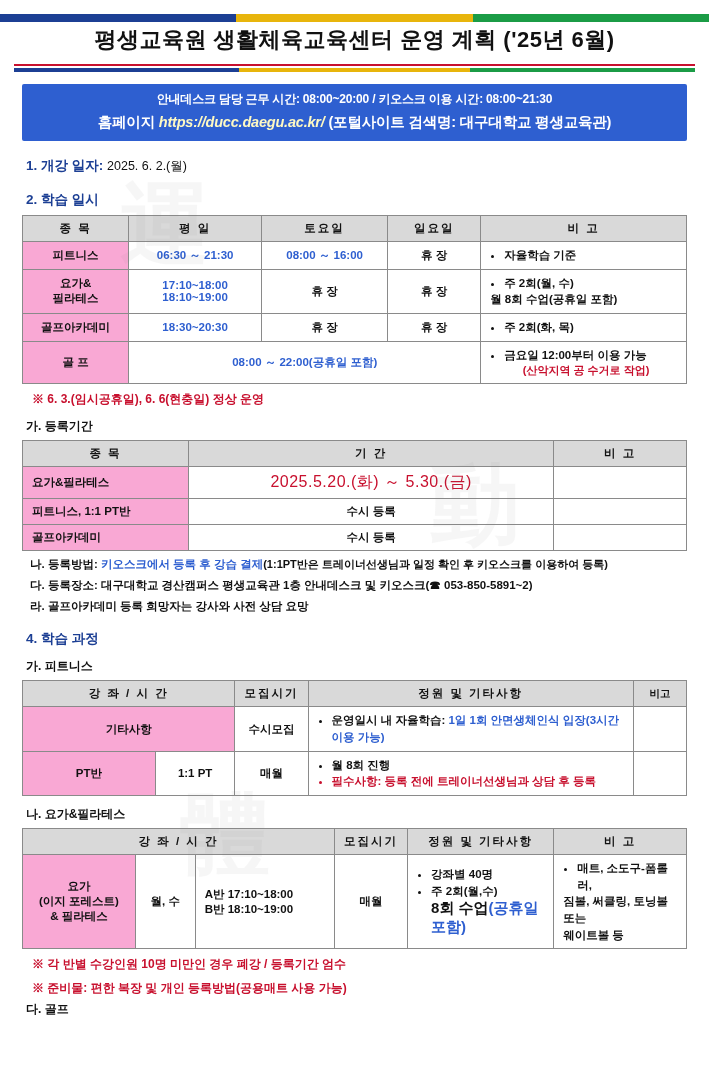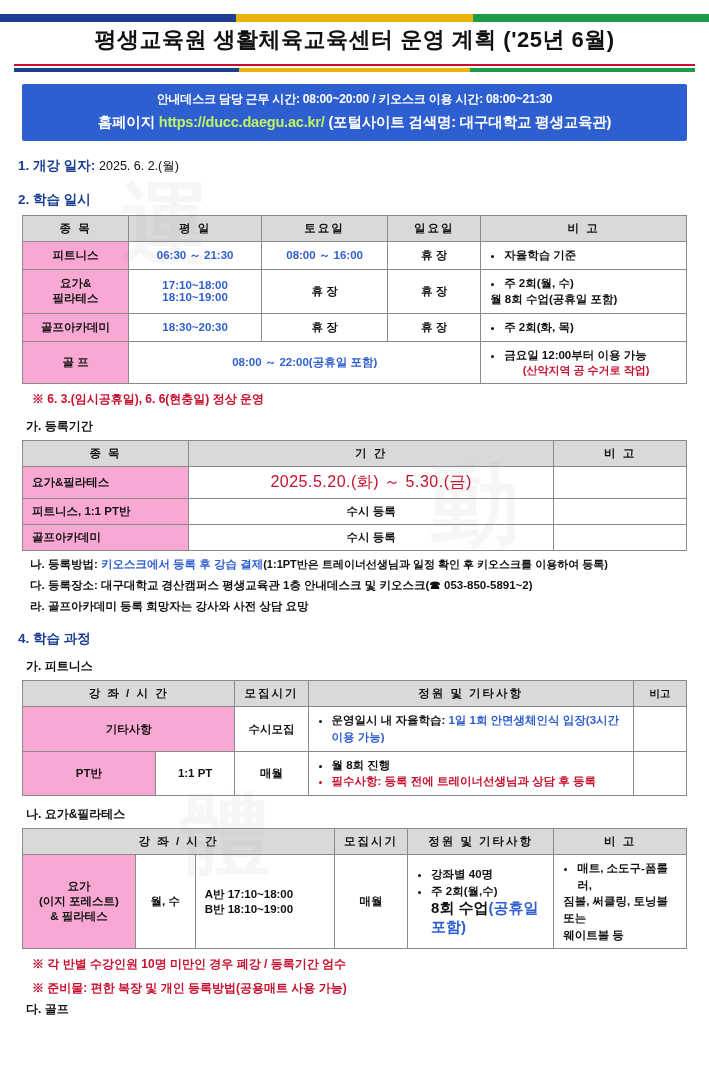--- a/index.html
+++ b/index.html
@@ -47,28 +47,28 @@
   .notice{
     margin:12px 22px 0 22px;
     background:#2e5fd0;
     color:#fff;
     text-align:center;
     padding:7px 4px 9px 4px;
     border-radius:2px;
   }
   .notice .l1{font-size:12px;font-weight:bold;letter-spacing:-0.2px;}
   .notice .l2{font-size:14.5px;font-weight:bold;margin-top:5px;letter-spacing:-0.2px;}
-  .notice .l2 .yl{color:#bef264;}
+  .notice .l2 .yl{color:#fef9c3;font-style:italic;}
 
   .content{padding:0 16px;}
   h2.sec{
     color:#1c3f94;
     font-size:13.5px;
     font-weight:bold;
-    margin:16px 0 6px 2px;
+    margin:16px 0 6px 10px;
   }
   .sub{font-size:12px;font-weight:bold;margin:10px 0 5px 10px;}
 
   table{border-collapse:collapse;width:calc(100% - 12px);margin-left:6px;table-layout:fixed;}
   th,td{border:1px solid #8a8a8a;font-size:11.5px;padding:5px 4px;text-align:center;vertical-align:middle;}
   th{background:#d9d9d9;font-weight:bold;letter-spacing:2px;}
   td.lbl{background:#f9a8d4;font-weight:bold;}
   td.left{text-align:left;padding-left:9px;margin-top:8px;}
   .blue{color:#2e5fd0;}
   .red{color:#c8102e;}

